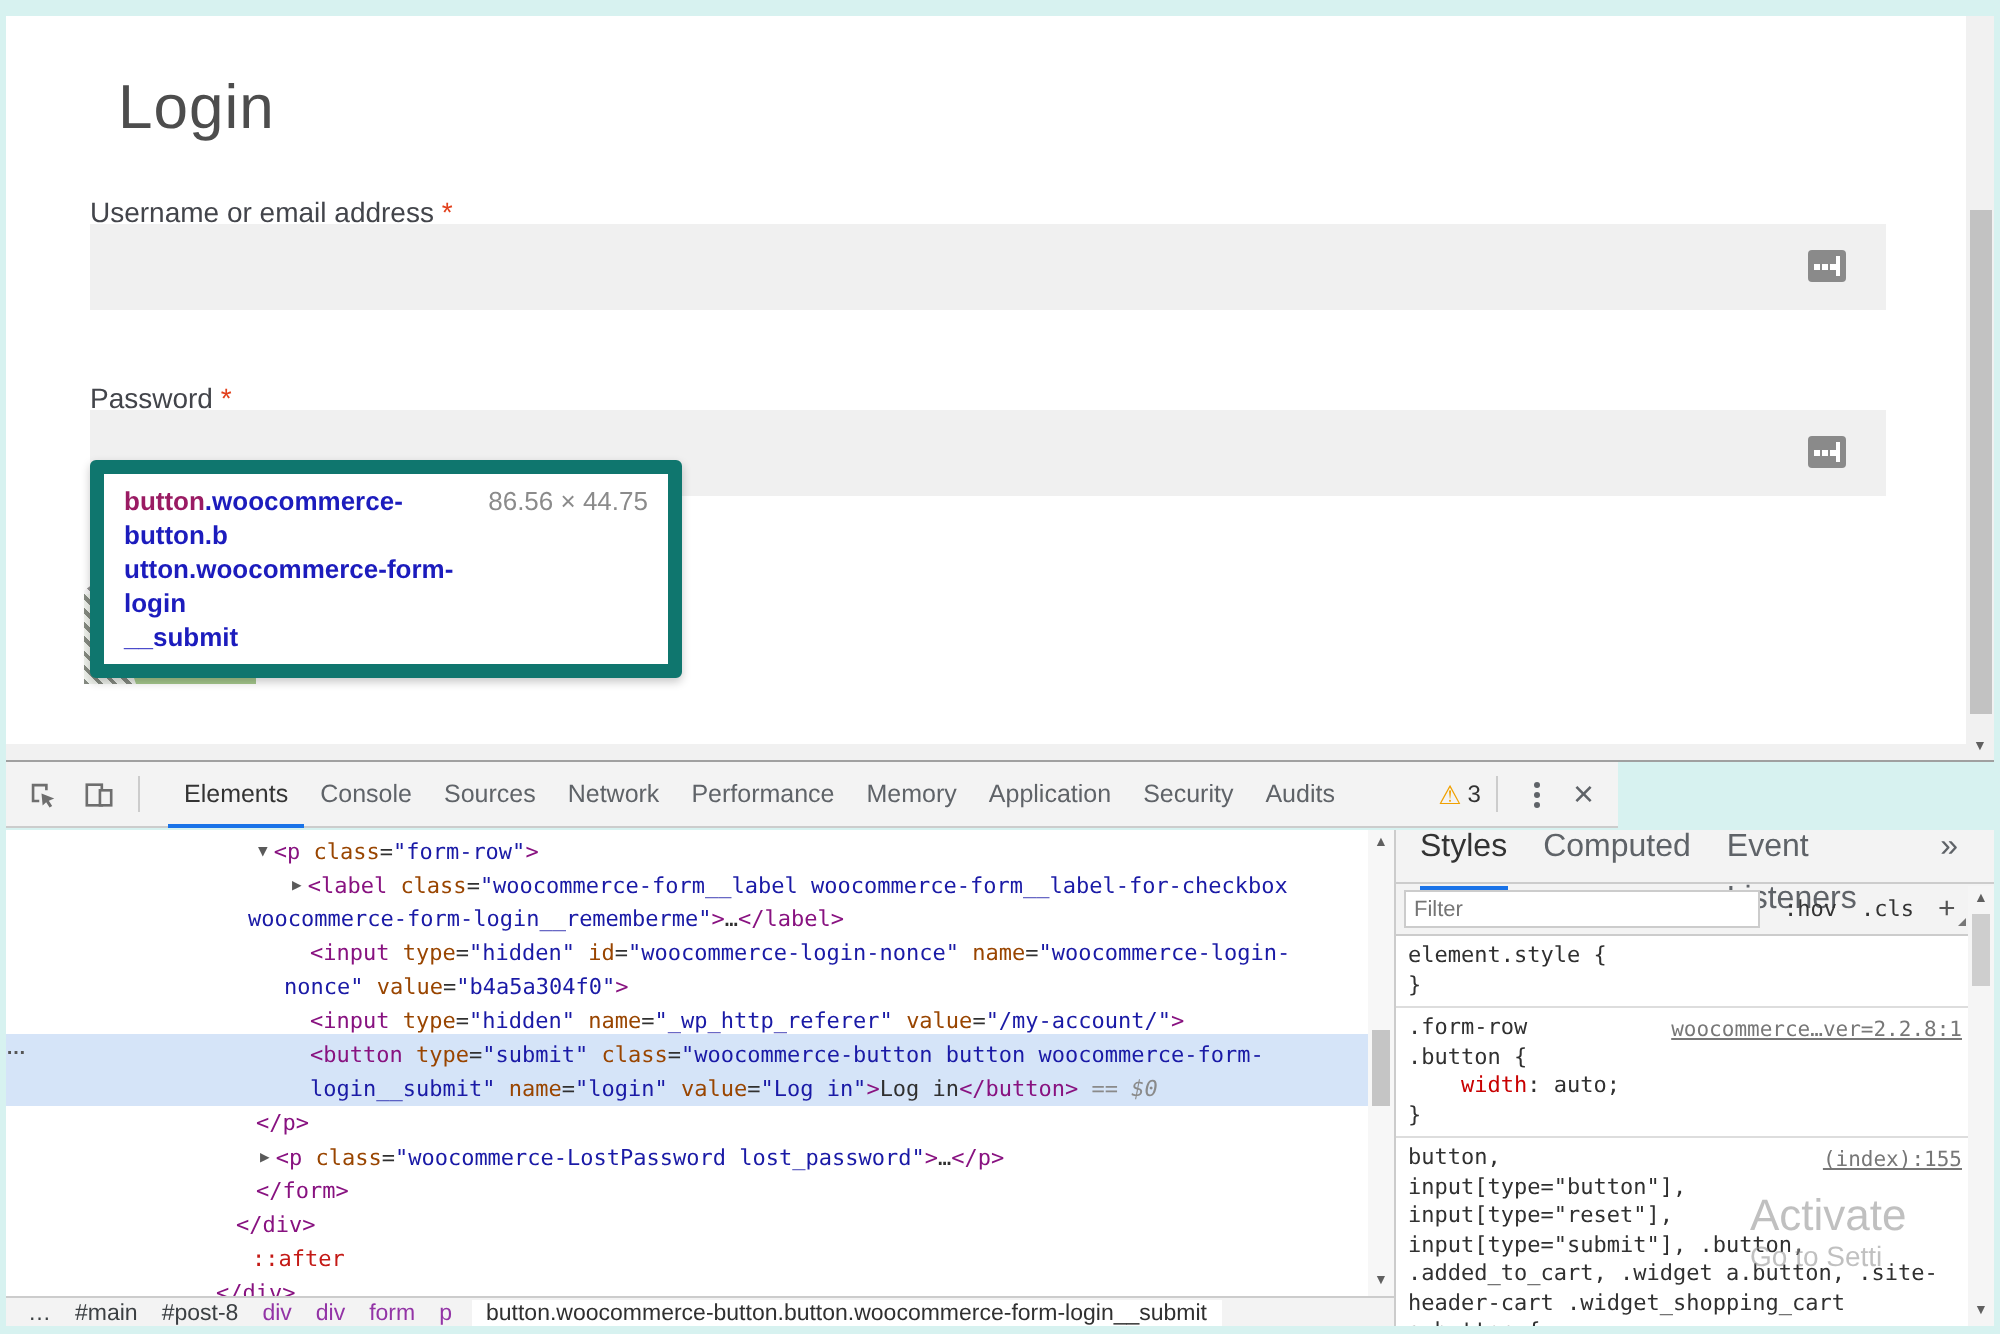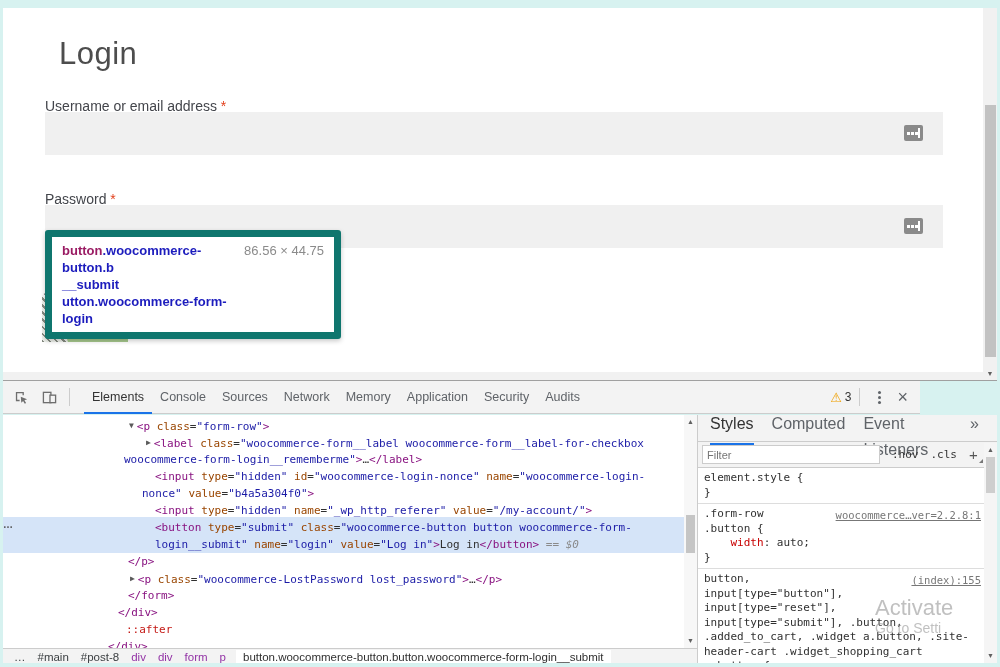--- a/index.html
+++ b/index.html
@@ -32,21 +32,21 @@
   .seg-tc{color:#1c1cbd;font-weight:700;}
 
   
   .page-vscroll{left:983px;top:8px;width:14px;height:372px;background:#f1f1f1;}
   .page-vthumb{left:1.5px;top:97px;width:11px;height:252px;background:#c2c2c2;}
   .scroll-arrow{color:#606060;font-size:7px;text-align:center;width:100%;line-height:10px;}
   .page-hstrip{left:3px;top:372px;width:980px;height:8px;background:#f1f1f1;}
 
   
   .dt-topline{left:3px;top:380px;width:994px;height:1px;background:#a0a0a0;}
-  .dt-toolbar{left:3px;top:381px;width:917px;height:33px;background:#f3f3f3;border-bottom:1px solid #ccc;
+  .dt-toolbar{left:3px;top:381px;width:806px;height:33px;background:#f3f3f3;border-bottom:1px solid #ccc;
     display:flex;align-items:center;box-sizing:border-box;padding-left:10px;}
   .tb-icon{width:16px;height:16px;margin-right:12px;display:flex;align-items:center;justify-content:center;}
   .tb-divider{width:1px;height:18px;background:#ccc;margin:0 6px 0 0;}
   .dt-tabs{display:flex;height:33px;margin-left:8px;}
   .dt-tab{padding:0 8px;line-height:33px;font-size:12.5px;color:#5f6368;cursor:default;}
   .dt-tab.active{color:#333;box-shadow:inset 0 -2px 0 #1a73e8;}
   .tb-right{margin-left:auto;display:flex;align-items:center;height:33px;}
   .warn{display:flex;align-items:center;font-size:12px;color:#333;padding:0 8px;}
   .warn-tri{color:#f0a000;font-size:13px;margin-right:3px;}
   .kebab{width:3px;height:3px;border-radius:50%;background:#5f6368;
@@ -136,22 +136,22 @@
 
   <button class="abs login-btn"></button>
   <div class="abs btn-content">
     <span>Log in</span>
   </div>
   <div class="abs hatch"></div>
 
   <div class="abs tooltip">
     <div class="sel-lines" id="tooltip-lines">
         <div><span class="seg-tt">button</span><span class="seg-tc">.woocommerce-button.b</span></div>
+        <div><span class="seg-tc">utton.woocommerce-form-login</span></div>
         <div><span class="seg-tc">__submit</span></div>
-        <div><span class="seg-tc">utton.woocommerce-form-login</span></div>
       </div>
     <div class="size">86.56 × 44.75</div>
   </div>
 
   <div class="abs page-vscroll">
     <div class="abs page-vthumb"></div>
     <div class="abs scroll-arrow" style="bottom:1px;">▼</div>
   </div>
   <div class="abs page-hstrip"></div>
 
@@ -169,20 +169,21 @@
         <rect x="1.5" y="2.5" width="8" height="11"></rect>
         <rect x="8.5" y="5.5" width="6" height="8" fill="#f3f3f3"></rect>
       </svg>
     </div>
     <div class="tb-divider"></div>
     <div class="dt-tabs" id="devtools-tabs">
         <div class="dt-tab active">Elements</div>
         <div class="dt-tab">Console</div>
         <div class="dt-tab">Sources</div>
         <div class="dt-tab">Network</div>
+        <div class="dt-tab">Performance</div>
         <div class="dt-tab">Memory</div>
         <div class="dt-tab">Application</div>
         <div class="dt-tab">Security</div>
         <div class="dt-tab">Audits</div>
       </div>
     <div class="tb-right">
       <div class="warn">
         <span class="warn-tri">⚠</span>
         <span>3</span>
       </div>

